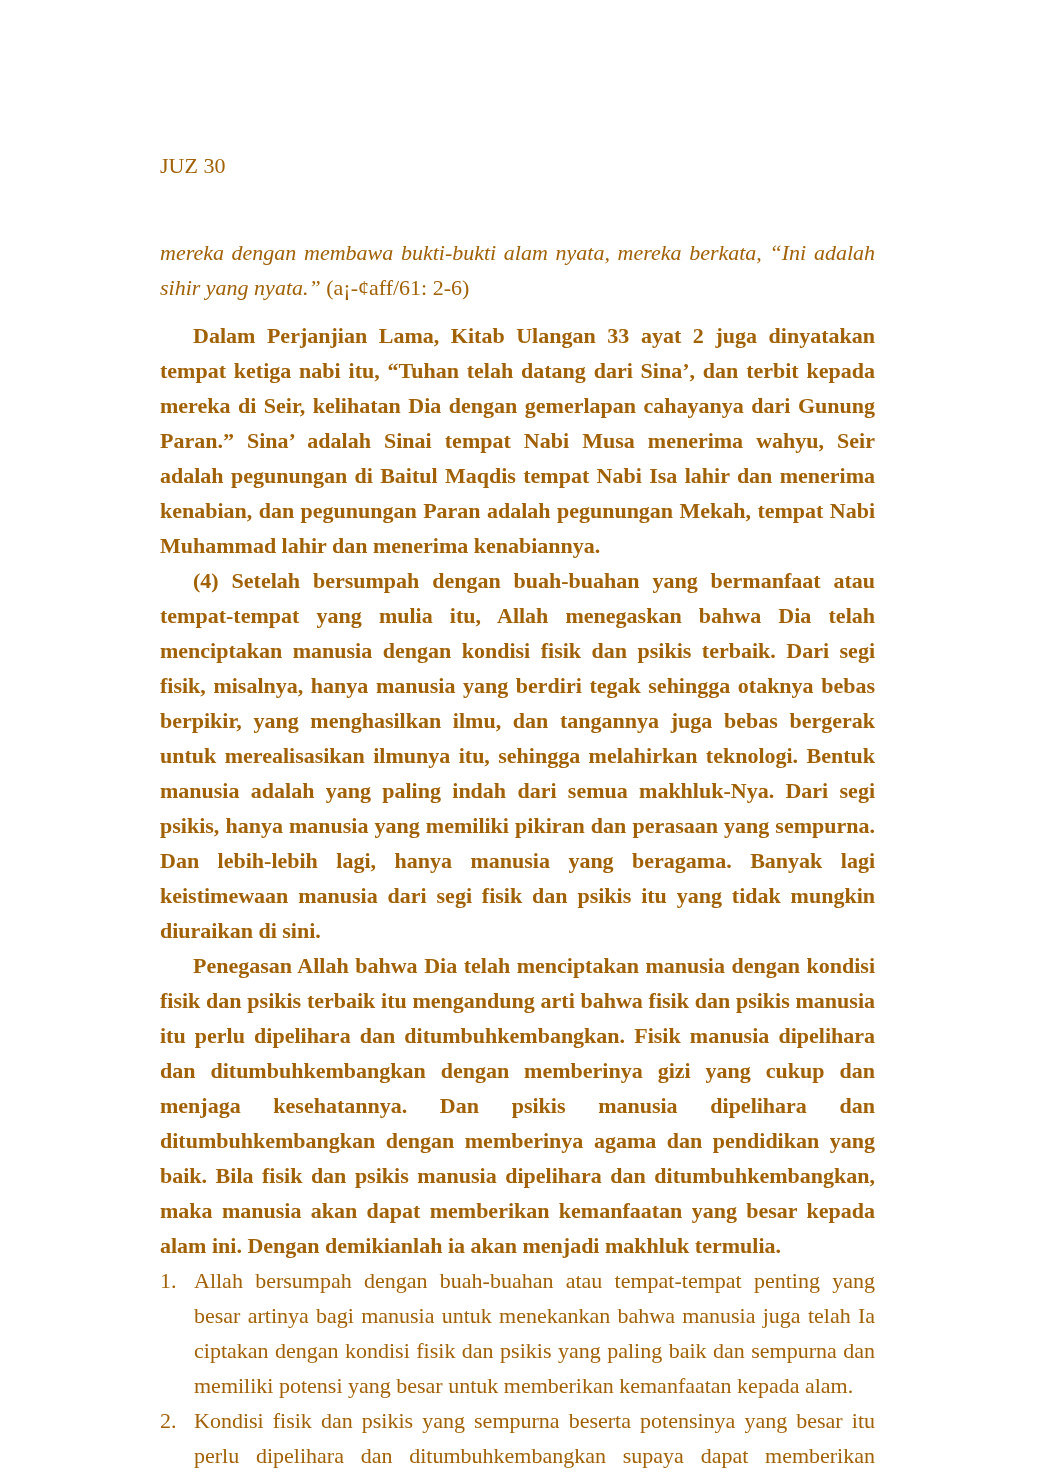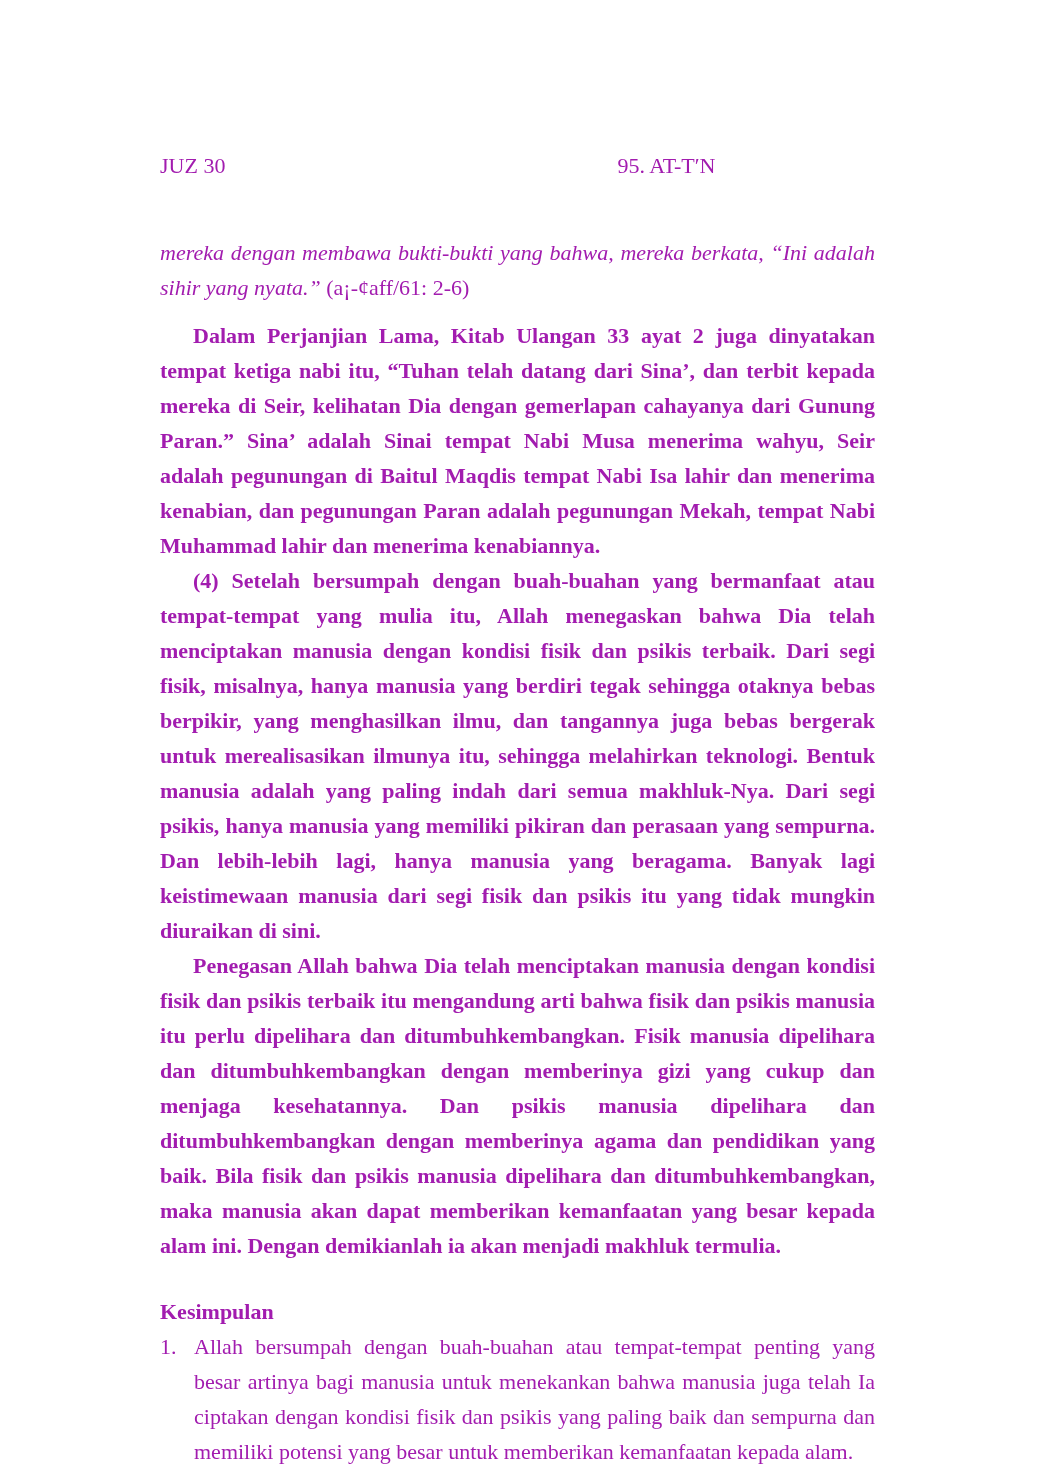--- a/index.html
+++ b/index.html
@@ -10,21 +10,21 @@
   .page {
     position: relative;
     width: 1038px;
     height: 1475px;
     background: #ffffff;
     box-sizing: border-box;
     padding: 148px 163px 0 160px;
     font-family: "Liberation Serif", "DejaVu Serif", serif;
     font-size: 22px;
     line-height: 35px;
-    color: #a21caf;
+    color: #a16207;
     overflow: hidden;
   }
   .page-header {
     display: flex;
     align-items: baseline;
     margin-bottom: 52px;
   }
   .page-header .h-left   { flex: 1; text-align: left; }
   .page-header .h-center { flex: 1.4; text-align: center; }
   .page-header .h-right  { flex: 1; text-align: right; }
@@ -56,34 +56,32 @@
     top: 0;
   }
 </style>
 </head>
 <body>
 
 <div class="page">
 
   <div class="page-header">
     <span class="h-left">JUZ 30</span>
-    <span class="h-center">95. AT-T′N</span>
   </div>
 
   <div class="page-body">
 
-    <p class="quote-para"><em>mereka dengan membawa bukti-bukti yang bahwa, mereka berkata, “Ini adalah sihir yang nyata.”</em><span> (a¡-¢aff/61: 2-6)</span></p>
+    <p class="quote-para"><em>mereka dengan membawa bukti-bukti alam nyata, mereka berkata, “Ini adalah sihir yang nyata.”</em><span> (a¡-¢aff/61: 2-6)</span></p>
 
     <p class="body-para first-body-para">Dalam Perjanjian Lama, Kitab Ulangan 33 ayat 2 juga dinyatakan tempat ketiga nabi itu, “Tuhan telah datang dari Sina’, dan terbit kepada mereka di Seir, kelihatan Dia dengan gemerlapan cahayanya dari Gunung Paran.” Sina’ adalah Sinai tempat Nabi Musa menerima wahyu, Seir adalah pegunungan di Baitul Maqdis tempat Nabi Isa lahir dan menerima kenabian, dan pegunungan Paran adalah pegunungan Mekah, tempat Nabi Muhammad lahir dan menerima kenabiannya.</p>
 
     <p class="body-para">(4) Setelah bersumpah dengan buah-buahan yang bermanfaat atau tempat-tempat yang mulia itu, Allah menegaskan bahwa Dia telah menciptakan manusia dengan kondisi fisik dan psikis terbaik. Dari segi fisik, misalnya, hanya manusia yang berdiri tegak sehingga otaknya bebas berpikir, yang menghasilkan ilmu, dan tangannya juga bebas bergerak untuk merealisasikan ilmunya itu, sehingga melahirkan teknologi. Bentuk manusia adalah yang paling indah dari semua makhluk-Nya. Dari segi psikis, hanya manusia yang memiliki pikiran dan perasaan yang sempurna. Dan lebih-lebih lagi, hanya manusia yang beragama. Banyak lagi keistimewaan manusia dari segi fisik dan psikis itu yang tidak mungkin diuraikan di sini.</p>
 
     <p class="body-para">Penegasan Allah bahwa Dia telah menciptakan manusia dengan kondisi fisik dan psikis terbaik itu mengandung arti bahwa fisik dan psikis manusia itu perlu dipelihara dan ditumbuhkembangkan. Fisik manusia dipelihara dan ditumbuhkembangkan dengan memberinya gizi yang cukup dan menjaga kesehatannya. Dan psikis manusia dipelihara dan ditumbuhkembangkan dengan memberinya agama dan pendidikan yang baik. Bila fisik dan psikis manusia dipelihara dan ditumbuhkembangkan, maka manusia akan dapat memberikan kemanfaatan yang besar kepada alam ini. Dengan demikianlah ia akan menjadi makhluk termulia.</p>
 
-    <h2 class="kesimpulan-heading">Kesimpulan</h2>
 
     <ol class="kesimpulan-list">
       <li>
         <span class="item-number">1.</span><span>Allah bersumpah dengan buah-buahan atau tempat-tempat penting yang besar artinya bagi manusia untuk menekankan bahwa manusia juga telah Ia ciptakan dengan kondisi fisik dan psikis yang paling baik dan sempurna dan memiliki potensi yang besar untuk memberikan kemanfaatan kepada alam.</span>
       </li>
       <li>
         <span class="item-number">2.</span><span>Kondisi fisik dan psikis yang sempurna beserta potensinya yang besar itu perlu dipelihara dan ditumbuhkembangkan supaya dapat memberikan manfaat kepada alam, yang dengan demikianlah ia akan menjadi makhluk termulia.</span>
       </li>
     </ol>
 

